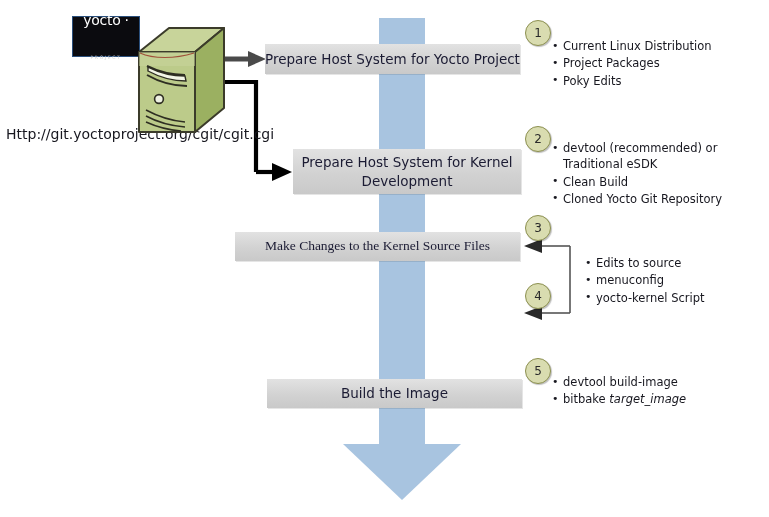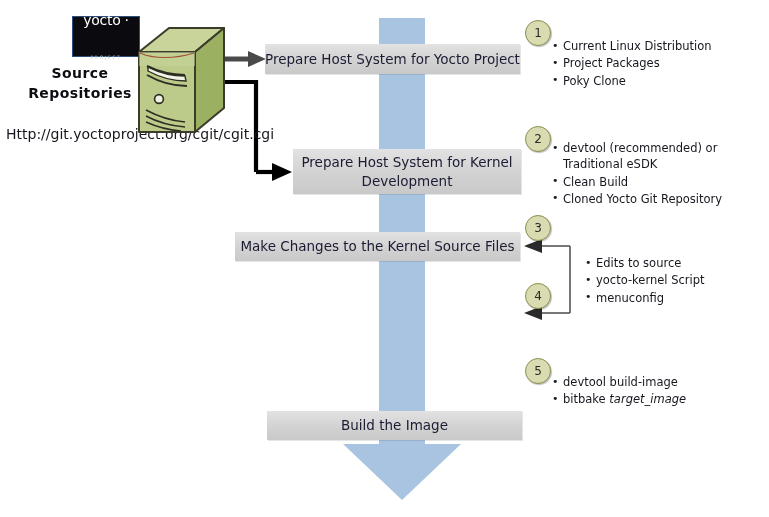--- a/index.html
+++ b/index.html
@@ -52,23 +52,23 @@
     align-items: center;
     justify-content: center;
     text-align: center;
     line-height: 1.35;
     z-index: 3;
     box-shadow: 1px 1px 0 rgba(0,0,0,0.10);
   }
 
   #box1 { left: 265px; top: 44px;  width: 255px; height: 30px; }
   #box2 { left: 293px; top: 149px; width: 228px; height: 45px; }
-  #box3 { left: 235px; top: 232px; width: 285px; height: 29px; }
+  #box3 { left: 235px; top: 232px; width: 285px; height: 29px; font-family: Liberation Serif, serif; }
   #box4 { left: 265px; top: 300px; width: 255px; height: 29px; }
-  #box5 { left: 267px; top: 379px; width: 255px; height: 29px; margin-top: 32px; }
+  #box5 { left: 267px; top: 379px; width: 255px; height: 29px; }
 
   
   .step-circle {
     position: absolute;
     width: 24px;
     height: 24px;
     border-radius: 50%;
     background: #d9dcb0;
     border: 1.6px solid #8d9150;
     color: #2a2a2a;
@@ -210,22 +210,20 @@
       <polygon points="542,239 524,246 542,253" fill="#2a2a2a"></polygon>
       <polygon points="542,306 524,313 542,320" fill="#2a2a2a"></polygon>
     </g>
   </svg>
 
   <div class="abs" id="yocto-logo">
     <div class="yl-main">yocto ·</div>
     <div class="yl-sub">PROJECT</div>
   </div>
 
-  <div class="abs" id="src-label">Source
-Repositories</div>
 
   <div class="abs" id="src-url">Http://git.yoctoproject.org/cgit/cgit.cgi</div>
 
   <svg class="abs" id="server" viewBox="0 0 92 112">
 
     <polygon points="4,26 34,2 89,2 60,26" fill="#c8d49a" stroke="#3b3b2a" stroke-width="2" stroke-linejoin="round"></polygon>
 
     <polygon points="60,26 89,2 89,82 60,106" fill="#9bb061" stroke="#3b3b2a" stroke-width="2" stroke-linejoin="round"></polygon>
 
     <polygon points="4,26 60,26 60,106 4,106" fill="#bccb8a" stroke="#3b3b2a" stroke-width="2" stroke-linejoin="round"></polygon>
@@ -252,33 +250,33 @@
 
   <div class="step-circle" id="circle1">1</div>
   <div class="step-circle" id="circle2">2</div>
   <div class="step-circle" id="circle3">3</div>
   <div class="step-circle" id="circle4">4</div>
   <div class="step-circle" id="circle5">5</div>
 
   <ul class="bullets" id="bul1">
     <li>Current Linux Distribution</li>
     <li>Project Packages</li>
-    <li>Poky Clone</li>
+    <li>Poky Edits</li>
   </ul>
 
   <ul class="bullets" id="bul2">
     <li>devtool (recommended) or Traditional eSDK</li>
     <li>Clean Build</li>
     <li>Cloned Yocto Git Repository</li>
   </ul>
 
   <ul class="bullets" id="bul3">
     <li>Edits to source</li>
+    <li>menuconfig</li>
     <li>yocto-kernel Script</li>
-    <li>menuconfig</li>
   </ul>
 
   <ul class="bullets" id="bul5">
     <li><span>devtool build-image</span></li>
     <li><span>bitbake </span><em>target_image</em></li>
   </ul>
 
 </div>
 
 </body></html>

